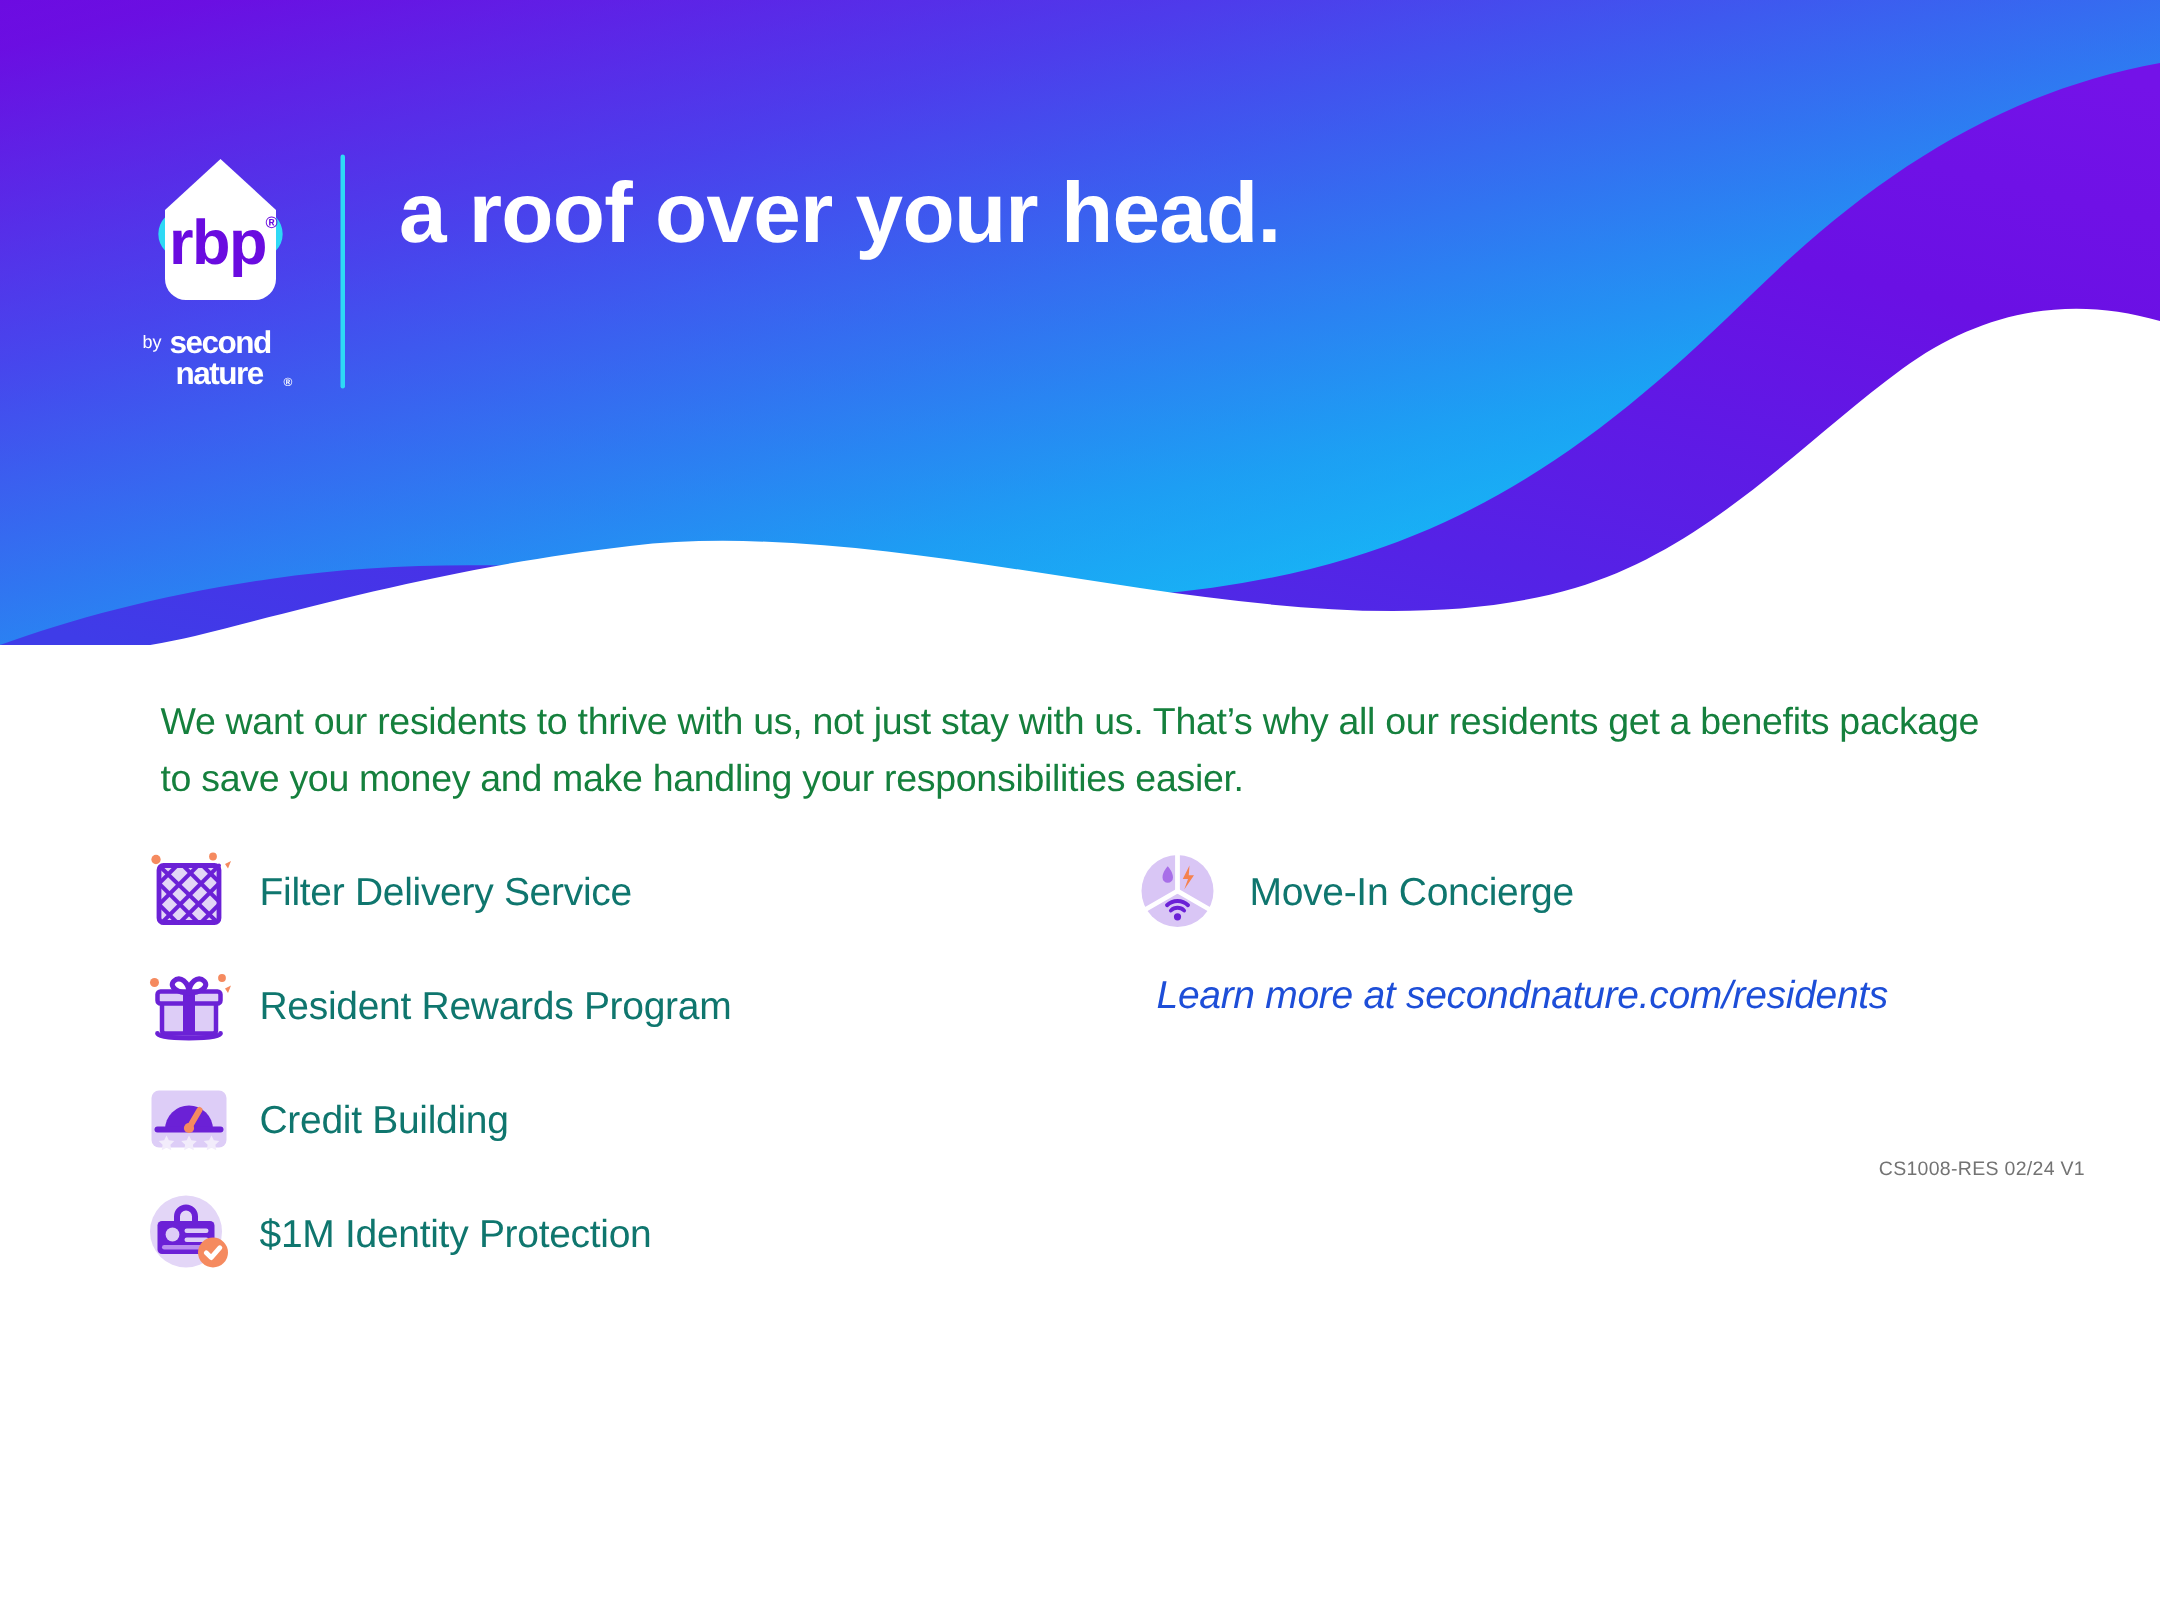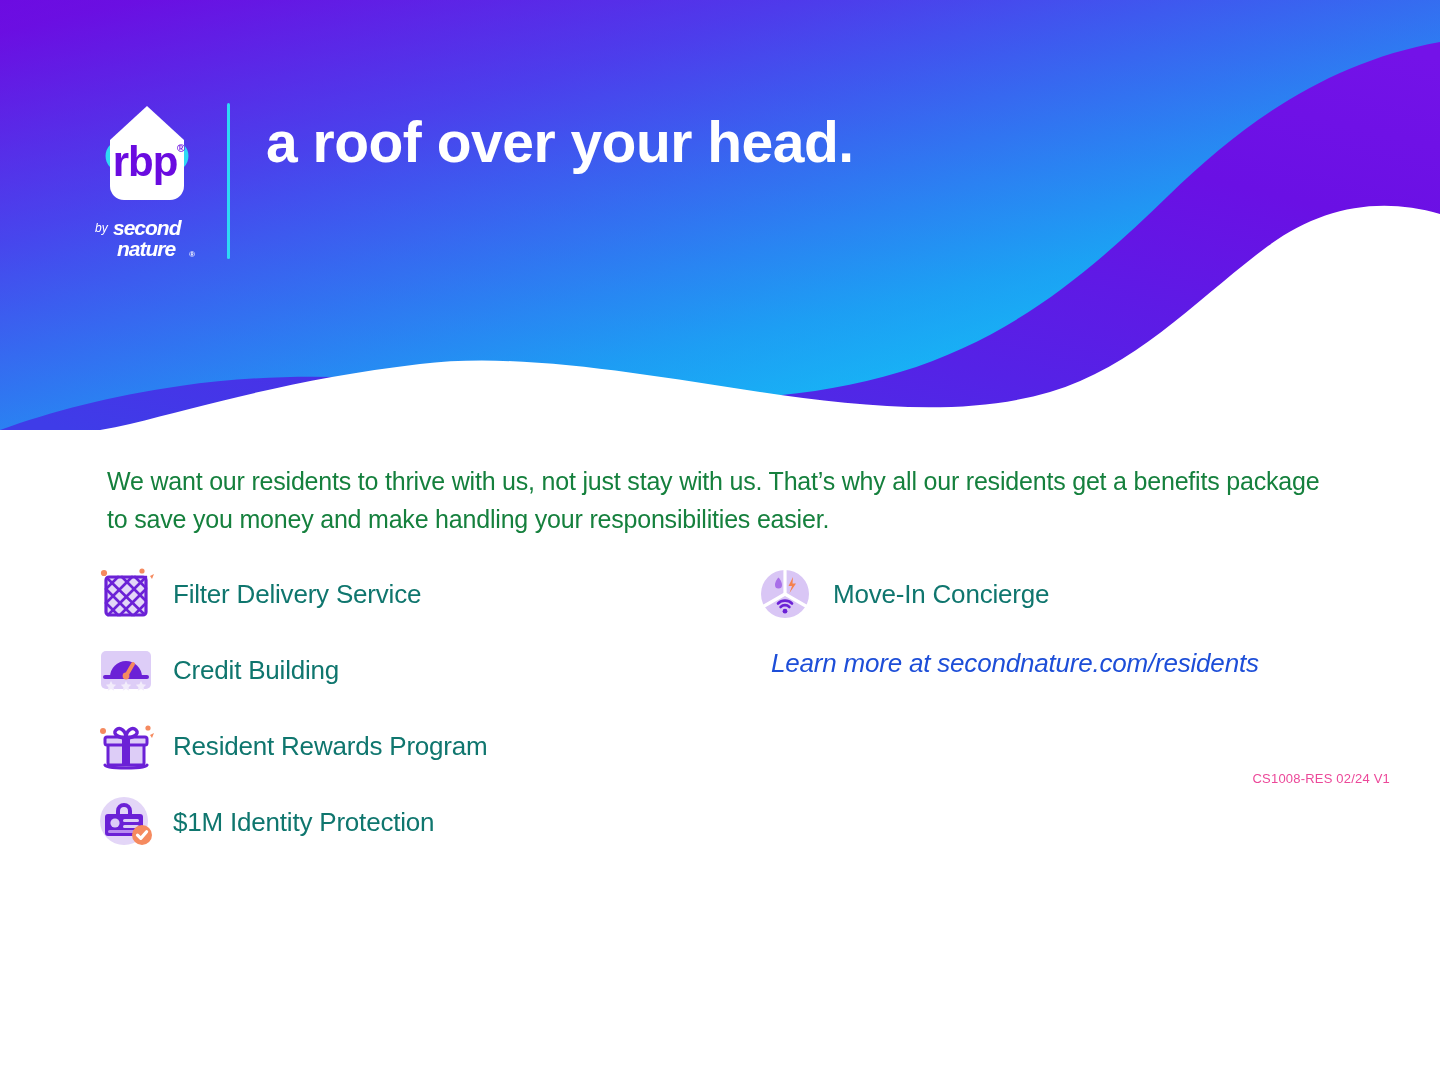--- a/index.html
+++ b/index.html
@@ -12,21 +12,21 @@
   .page { position:relative; width:1440px; height:816px; background:#fff; }
 
   
   .banner { position:absolute; top:0; left:0; width:1440px; height:430px; overflow:hidden; }
   .banner svg { display:block; width:1440px; height:430px; }
 
   
   .logo-block { position:absolute; left:88px; top:100px; width:118px; height:160px; }
   .logo-mark { position:relative; width:104px; height:112px; margin:0 auto; }
   .logo-mark svg { display:block; }
-  .logo-sub { margin-top:5px; text-align:center;font-style:italic; }
+  .logo-sub { margin-top:5px; text-align:center; }
   .logo-sub svg { display:block; margin:0 auto; }
 
   .divider {
     position:absolute; left:227px; top:103px;
     width:3px; height:156px; background:#2ed9f5; border-radius:2px;
   }
 
   
   .headline {
     position:absolute; left:266px; top:108px; width:900px;
@@ -56,21 +56,21 @@
 
   .learn {
     margin-top:16px; margin-left:16px;
     font-size:26px; font-style:italic; font-weight:400; color:#1d4ed8;
     letter-spacing:-0.2px;
   }
 
   
   .footer-code {
     position:absolute; right:50px; bottom:30px;
-    font-size:13px; color:#ec4899; letter-spacing:0.2px;margin-top:20px;
+    font-size:13px; color:#737373; letter-spacing:0.2px;margin-top:20px;
   }
 </style>
 </head>
 <body>
 
 <div class="page">
 
   <div class="banner">
     <svg viewBox="0 0 1440 430" xmlns="http://www.w3.org/2000/svg" aria-hidden="true">
       <defs>
@@ -182,56 +182,56 @@
           <circle cx="45" cy="4" r="2.6" fill="#f58a5f"></circle>
           <path d="M53,9 L57,7 L55,12 Z" fill="#f58a5f"></path>
         </svg>
       </span>
       <span class="lbl">Filter Delivery Service</span>
     </div>
 
     <div class="benefit">
       <span class="ico">
         <svg width="58" height="54" viewBox="0 0 58 54" xmlns="http://www.w3.org/2000/svg">
-          <rect x="4" y="8" width="50" height="38" rx="5" fill="#ddcdf7"></rect>
-          <path d="M13,34 A16,16 0 0 1 45,34 Z" fill="#6b21d6"></path>
-          <path d="M8,34 L50,34" stroke="#6b21d6" stroke-width="4" stroke-linecap="round"></path>
-          <path d="M29,33 L36,21" stroke="#f58a5f" stroke-width="4" stroke-linecap="round"></path>
-          <circle cx="29" cy="33" r="3.4" fill="#f58a5f"></circle>
-          <g fill="#f2ecfb">
-            <path d="M14,38 L15.6,41.2 L19.2,41.7 L16.6,44.2 L17.2,47.8 L14,46.1 L10.8,47.8 L11.4,44.2 L8.8,41.7 L12.4,41.2 Z"></path>
-            <path d="M29,38 L30.6,41.2 L34.2,41.7 L31.6,44.2 L32.2,47.8 L29,46.1 L25.8,47.8 L26.4,44.2 L23.8,41.7 L27.4,41.2 Z"></path>
-            <path d="M44,38 L45.6,41.2 L49.2,41.7 L46.6,44.2 L47.2,47.8 L44,46.1 L40.8,47.8 L41.4,44.2 L38.8,41.7 L42.4,41.2 Z"></path>
-          </g>
-        </svg>
-      </span>
-      <span class="lbl">Credit Building</span>
-    </div>
-
-    <div class="benefit">
-      <span class="ico">
-        <svg width="58" height="54" viewBox="0 0 58 54" xmlns="http://www.w3.org/2000/svg">
           <rect x="11" y="22" width="36" height="24" rx="2" fill="#ddcdf7"></rect>
           <rect x="11" y="22" width="36" height="24" rx="2" fill="none" stroke="#6b21d6" stroke-width="3"></rect>
           <rect x="8" y="18" width="42" height="8" rx="2" fill="#ddcdf7" stroke="#6b21d6" stroke-width="3"></rect>
           <rect x="25" y="18" width="8" height="28" fill="#6b21d6"></rect>
           <path d="M29,19 C29,12 23,7 19,11 C15,15 22,19 29,19 Z" fill="none" stroke="#6b21d6" stroke-width="3.4" stroke-linejoin="round"></path>
           <path d="M29,19 C29,12 35,7 39,11 C43,15 36,19 29,19 Z" fill="none" stroke="#6b21d6" stroke-width="3.4" stroke-linejoin="round"></path>
           <path d="M8,46 C8,50 50,50 50,46" fill="none" stroke="#6b21d6" stroke-width="3.2" stroke-linecap="round"></path>
           <circle cx="6" cy="12" r="3" fill="#f58a5f"></circle>
           <circle cx="51" cy="9" r="2.6" fill="#f58a5f"></circle>
           <path d="M53,16 L57,14 L55,19 Z" fill="#f58a5f"></path>
         </svg>
       </span>
       <span class="lbl">Resident Rewards Program</span>
     </div>
 
     <div class="benefit">
       <span class="ico">
         <svg width="58" height="54" viewBox="0 0 58 54" xmlns="http://www.w3.org/2000/svg">
+          <rect x="4" y="8" width="50" height="38" rx="5" fill="#ddcdf7"></rect>
+          <path d="M13,34 A16,16 0 0 1 45,34 Z" fill="#6b21d6"></path>
+          <path d="M8,34 L50,34" stroke="#6b21d6" stroke-width="4" stroke-linecap="round"></path>
+          <path d="M29,33 L36,21" stroke="#f58a5f" stroke-width="4" stroke-linecap="round"></path>
+          <circle cx="29" cy="33" r="3.4" fill="#f58a5f"></circle>
+          <g fill="#f2ecfb">
+            <path d="M14,38 L15.6,41.2 L19.2,41.7 L16.6,44.2 L17.2,47.8 L14,46.1 L10.8,47.8 L11.4,44.2 L8.8,41.7 L12.4,41.2 Z"></path>
+            <path d="M29,38 L30.6,41.2 L34.2,41.7 L31.6,44.2 L32.2,47.8 L29,46.1 L25.8,47.8 L26.4,44.2 L23.8,41.7 L27.4,41.2 Z"></path>
+            <path d="M44,38 L45.6,41.2 L49.2,41.7 L46.6,44.2 L47.2,47.8 L44,46.1 L40.8,47.8 L41.4,44.2 L38.8,41.7 L42.4,41.2 Z"></path>
+          </g>
+        </svg>
+      </span>
+      <span class="lbl">Credit Building</span>
+    </div>
+
+    <div class="benefit">
+      <span class="ico">
+        <svg width="58" height="54" viewBox="0 0 58 54" xmlns="http://www.w3.org/2000/svg">
           <circle cx="27" cy="26" r="24" fill="#e3d6f7"></circle>
           <path d="M21,20 L21,16 A6,6 0 0 1 33,16 L33,20" fill="none" stroke="#6b21d6" stroke-width="4"></path>
           <rect x="8" y="19" width="38" height="22" rx="3" fill="#6b21d6"></rect>
           <circle cx="18" cy="28" r="4.6" fill="#ddcdf7"></circle>
           <rect x="26" y="24" width="16" height="3" rx="1.5" fill="#ddcdf7"></rect>
           <rect x="26" y="30" width="16" height="3" rx="1.5" fill="#ddcdf7"></rect>
           <rect x="11" y="35" width="31" height="3" rx="1.5" fill="#b98df0"></rect>
           <circle cx="45" cy="40" r="10" fill="#f58a5f"></circle>
           <path d="M40.5,40.2 L43.8,43.4 L49.6,36.8" fill="none" stroke="#ffffff" stroke-width="3.2" stroke-linecap="round" stroke-linejoin="round"></path>
         </svg>

